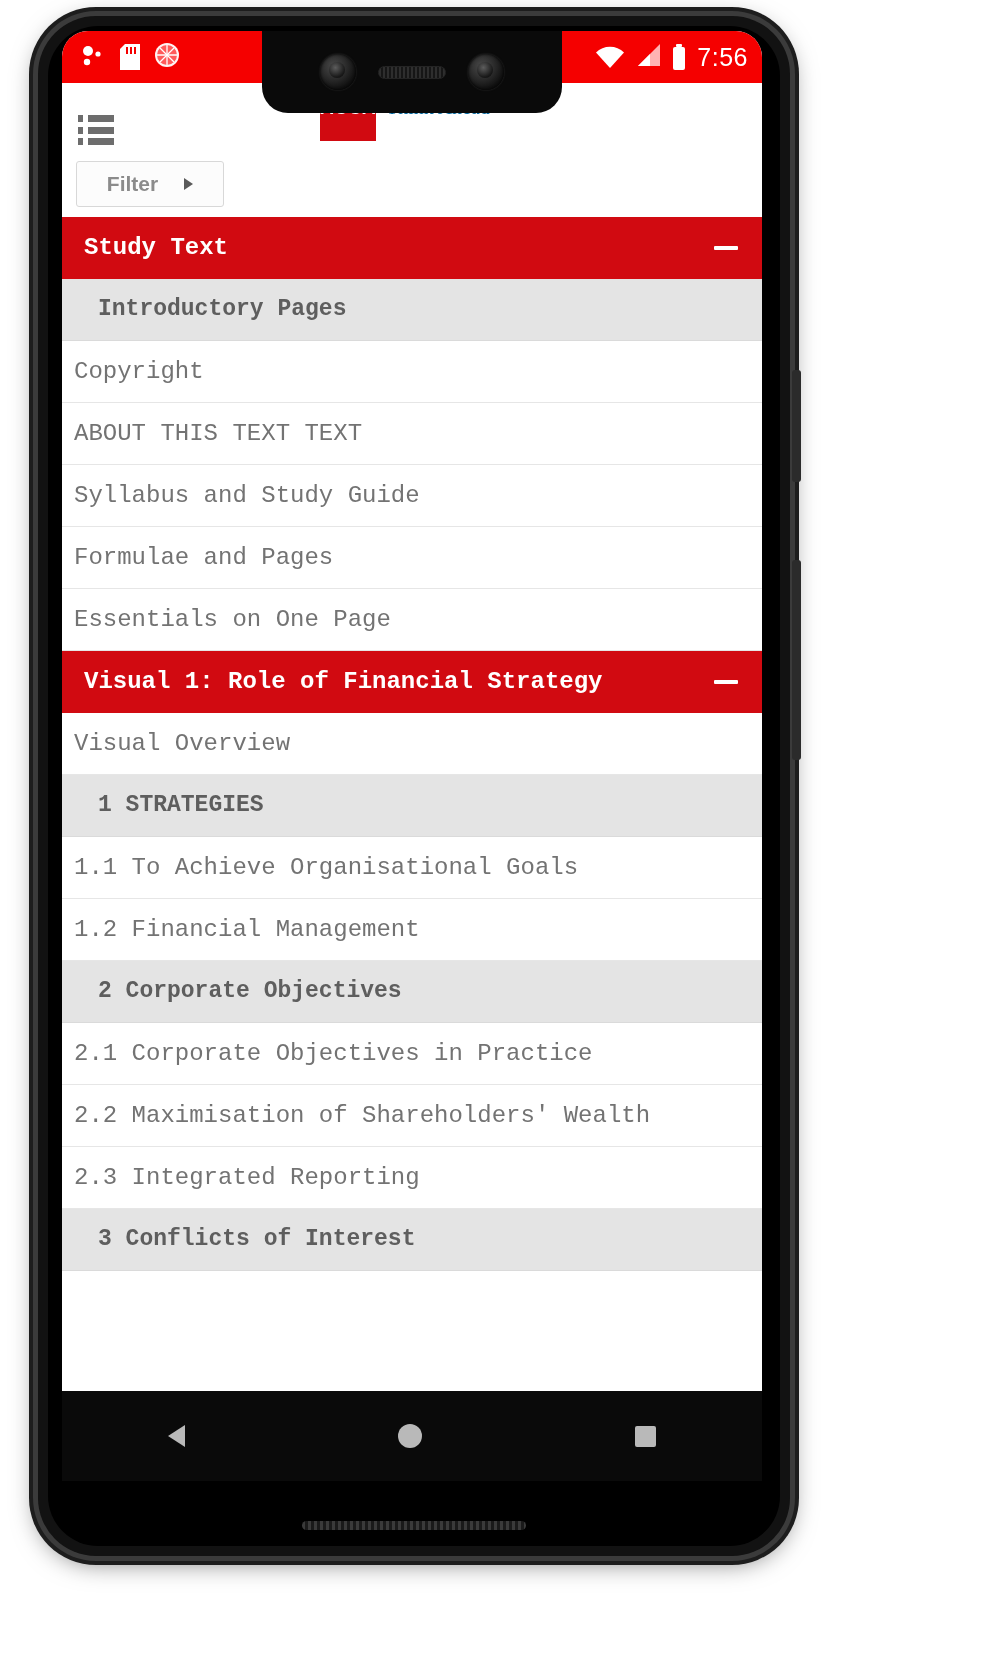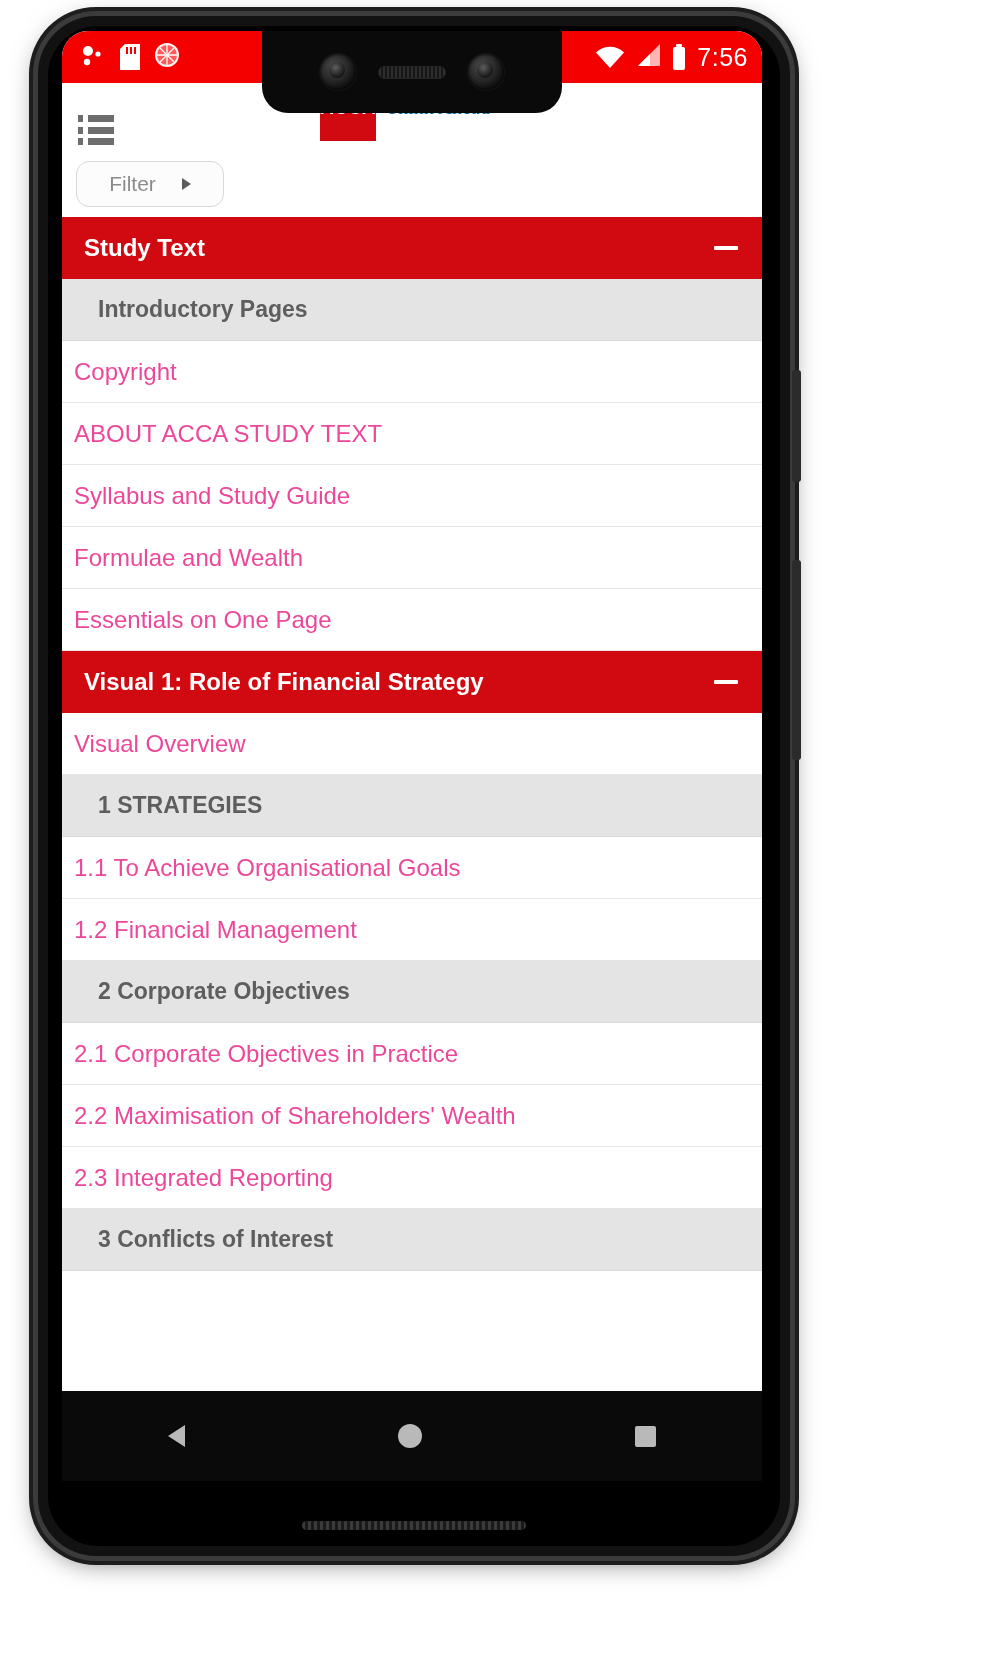--- a/index.html
+++ b/index.html
@@ -192,44 +192,45 @@
   #filter-row {
     height: 66px;
     background: #fff;
     display: flex;
     align-items: center;
     padding: 0 14px;
   }
   #filter-button {
     width: 148px; height: 46px;
     border: 1px solid #d8d8d8;
-    border-radius: 13px;
+    border-radius: 3px;
     background: #fcfcfc;
     display: flex;
     align-items: center;
     justify-content: center;
     gap: 26px;
+    font-weight: bold;
   }
   #filter-label { font-size: 21px; color: #8b8b8b; }
   #filter-caret {
     width: 0; height: 0;
     border-left: 9px solid #5a5a5a;
     border-top: 6px solid transparent;
     border-bottom: 6px solid transparent;
   }
 
   
   #contents-list { background: #fff; }
 
   .row {
     display: flex;
     align-items: center;
     justify-content: space-between;
     padding: 0 20px;
-    font-family: Liberation Sans, sans-serif;
+    font-family: Liberation Mono, monospace;
   }
 
   .row.section-header {
     background: #d10a11;
     color: #fff;
     height: 62px;
     font-size: 24px;
     font-weight: 700;
     padding-left: 22px;
   }
@@ -245,21 +246,21 @@
     color: #5e5e5e;
     height: 62px;
     font-size: 23px;
     font-weight: 700;
     padding-left: 36px;
     border-bottom: 1px solid #dadada;
   }
 
   .row.leaf {
     background: #fff;
-    color: #ec4899;
+    color: #737373;
     height: 62px;
     font-size: 24px;
     font-weight: 400;
     border-bottom: 1px solid #e6e6e6;
     padding-left: 12px;
   }
 
   .row .label { line-height: 1; }
 
   
@@ -406,27 +407,27 @@
         <span class="label">Study Text</span>
         <span class="collapse-icon"></span>
       </div>
       <div class="row group">
         <span class="label">Introductory Pages</span>
       </div>
       <div class="row leaf">
         <span class="label">Copyright</span>
       </div>
       <div class="row leaf">
-        <span class="label">ABOUT ACCA STUDY TEXT</span>
+        <span class="label">ABOUT THIS TEXT TEXT</span>
       </div>
       <div class="row leaf">
         <span class="label">Syllabus and Study Guide</span>
       </div>
       <div class="row leaf">
-        <span class="label">Formulae and Wealth</span>
+        <span class="label">Formulae and Pages</span>
       </div>
       <div class="row leaf">
         <span class="label">Essentials on One Page</span>
       </div>
       <div class="row section-header">
         <span class="label">Visual 1: Role of Financial Strategy</span>
         <span class="collapse-icon"></span>
       </div>
       <div class="row leaf">
         <span class="label">Visual Overview</span>

